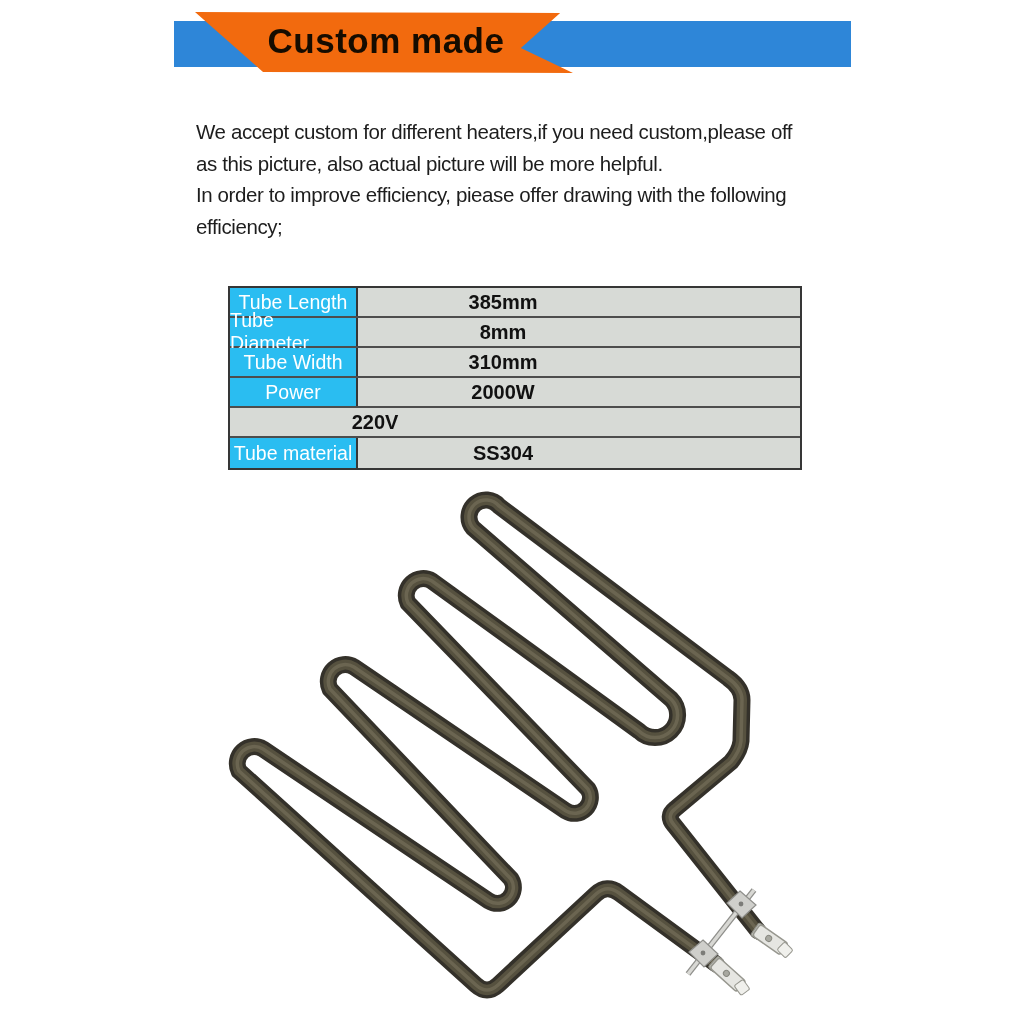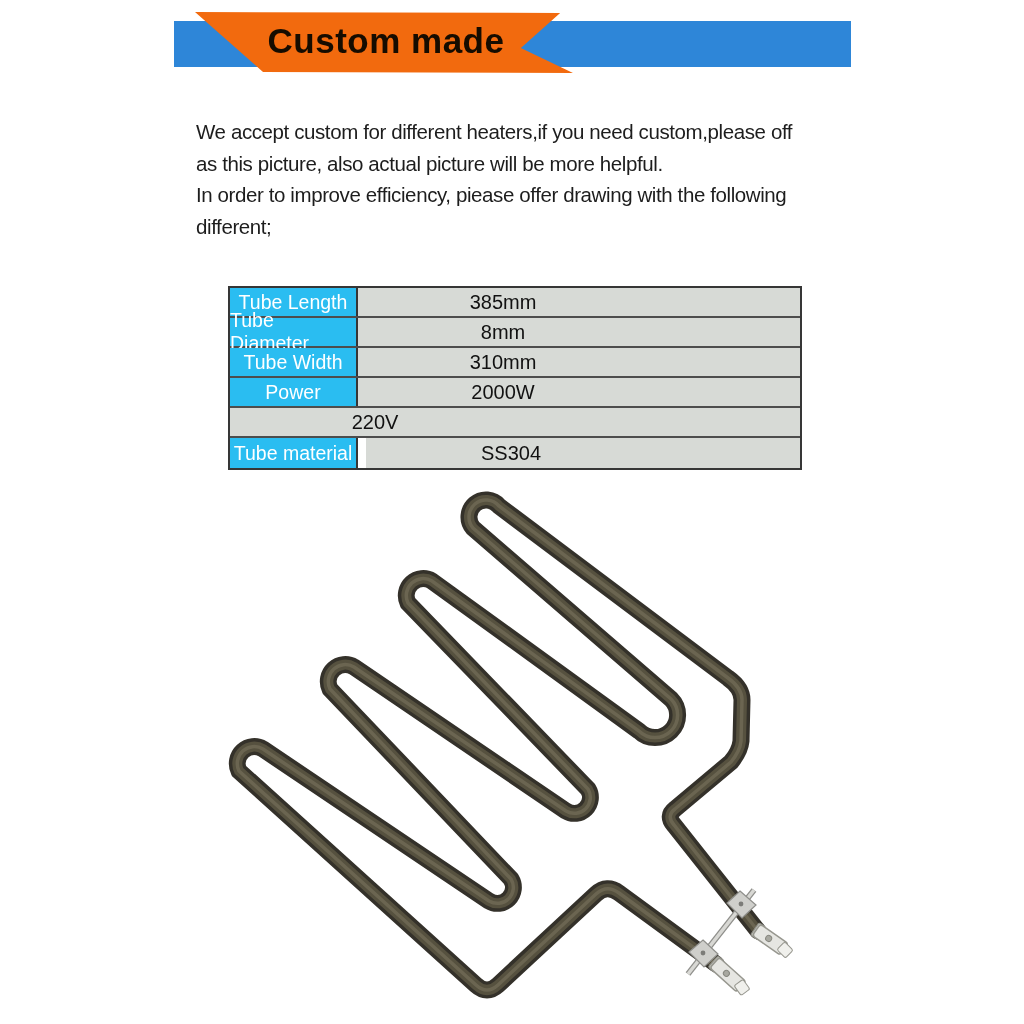--- a/index.html
+++ b/index.html
@@ -15,46 +15,46 @@
     transform:translate(2px,-2px);}
 
   
   .intro{position:absolute;left:196px;top:116px;width:680px;color:#1d1d1d;}
   .intro-line{font-size:20.5px;letter-spacing:-0.4px;line-height:31.5px;white-space:nowrap;}
 
   
   .spec-table{position:absolute;left:228px;top:286px;width:572px;border:2px solid #363636;
     box-sizing:border-box;width:574px;}
   .spec-row{display:flex;height:30px;box-sizing:border-box;border-bottom:2px solid #4d4d4d;}
-  .spec-row:last-child{border-bottom:none;gap:8px;}
+  .spec-row:last-child{border-bottom:none;}
   .spec-label{width:128px;box-sizing:border-box;border-right:2px solid #363636;background:#2abdf1;
     color:#ffffff;font-size:19.5px;display:flex;align-items:center;justify-content:center;}
   .spec-value{flex:1;background:#d7dad6;display:flex;align-items:center;}
-  .spec-value-text{display:block;width:290px;text-align:center;font-size:20px;font-weight:normal;color:#111111;}
+  .spec-value-text{display:block;width:290px;text-align:center;font-size:20px;font-weight:bold;color:#111111;}
 
   
   .heater-svg{position:absolute;left:0;top:0;width:1024px;height:1024px;}
 </style>
 </head>
 <body>
 
 <div class="canvas">
 
   <div>
     <div class="banner-bar"></div>
     <div class="banner-ribbon">
       <span class="banner-title">Custom made</span>
     </div>
   </div>
 
   <div class="intro">
     <div class="intro-line">We accept custom for different heaters,if you need custom,please off</div>
     <div class="intro-line">as this picture, also actual picture will be more helpful.</div>
     <div class="intro-line">In order to improve efficiency, piease offer drawing with the following</div>
-    <div class="intro-line">different;</div>
+    <div class="intro-line">efficiency;</div>
   </div>
 
   <div class="spec-table">
     <div class="spec-row">
       <div class="spec-label">Tube Length</div>
       <div class="spec-value">
         <span class="spec-value-text">385mm</span>
       </div>
     </div>
     <div class="spec-row">

